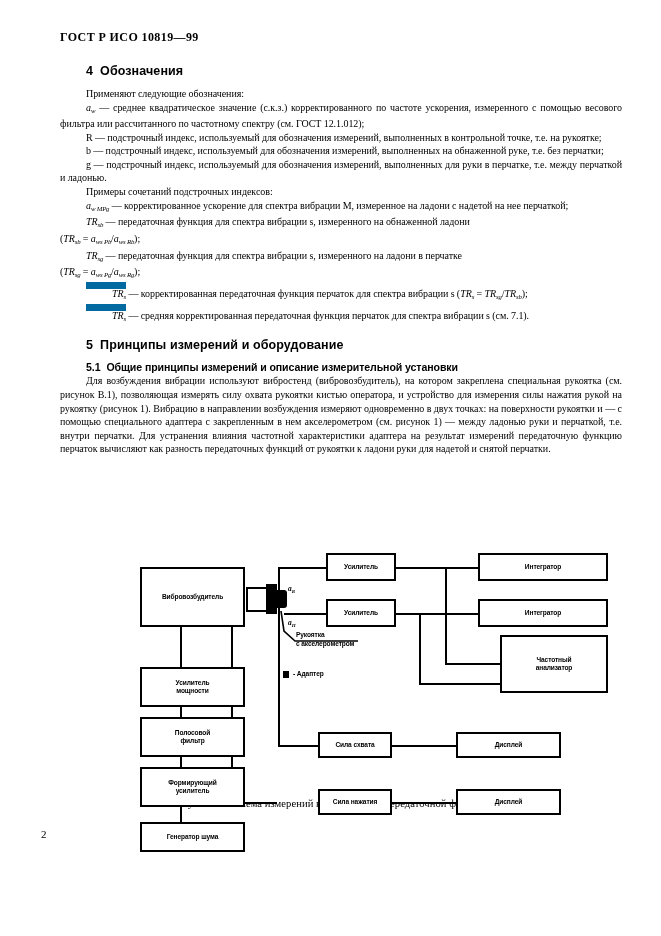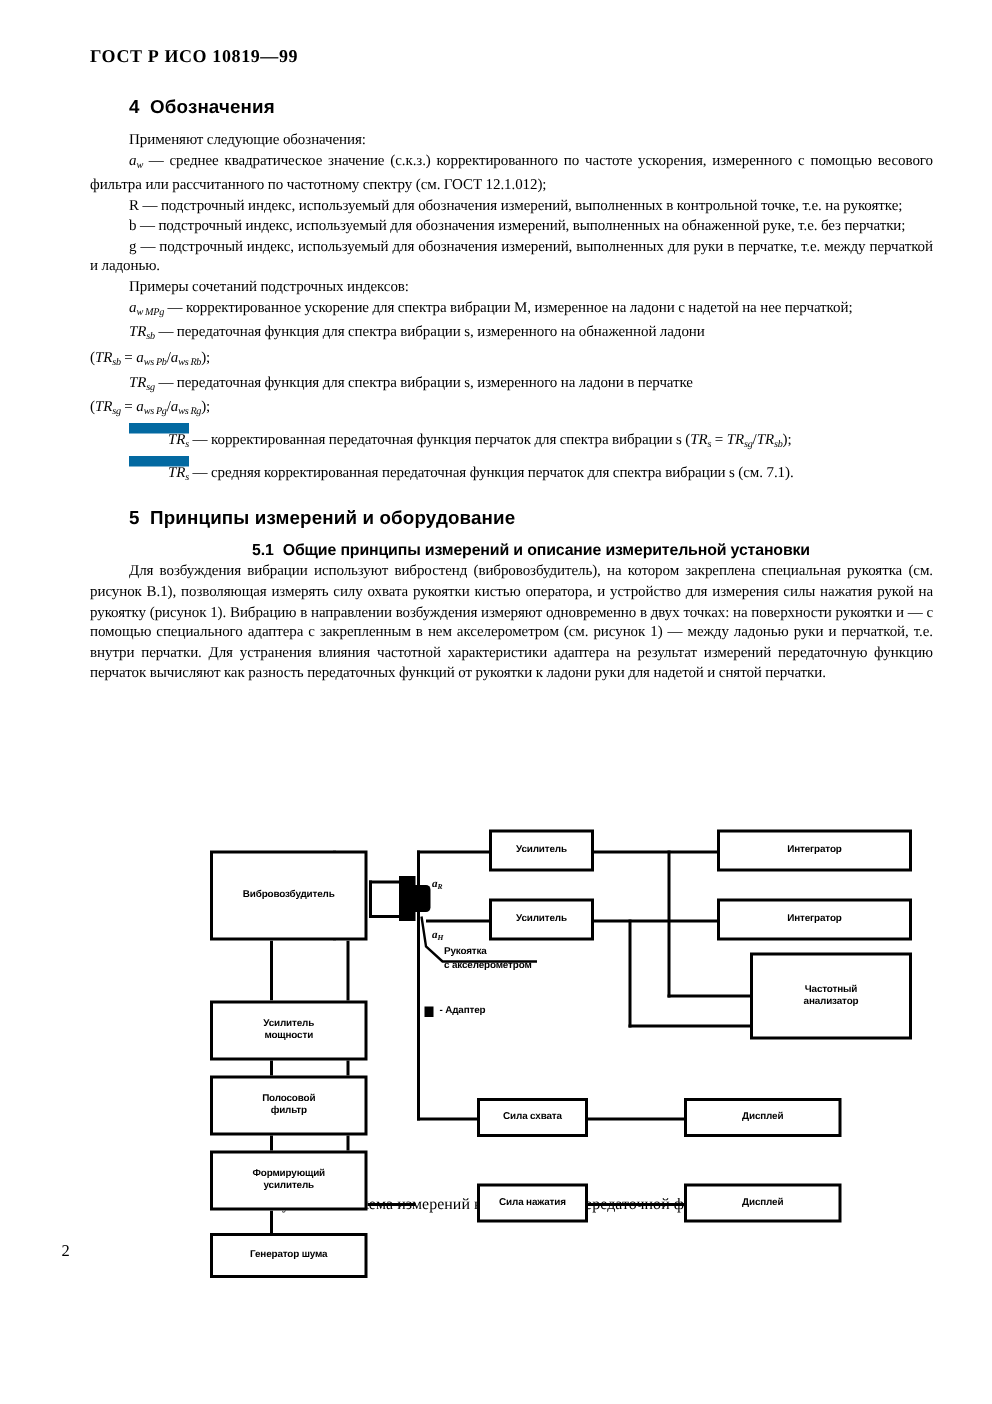--- a/index.html
+++ b/index.html
@@ -43,21 +43,20 @@
     letter-spacing: 0.1px;
   }
   h2.sec .num { margin-right: 7px; }
   h3.subsec {
     font-family: "Liberation Sans", sans-serif;
     font-size: 10.6px;
     font-weight: bold;
     margin: 0 0 1px 0;
     padding-left: 26px;
     letter-spacing: -0.1px;
-    text-align: center;
   }
   h3.subsec .num { margin-right: 6px; }
   p.body {
     margin: 0;
     font-size: 10px;
     line-height: 13.55px;
     text-align: justify;
     text-indent: 26px;
     letter-spacing: -0.05px;
     word-spacing: -0.1px;

